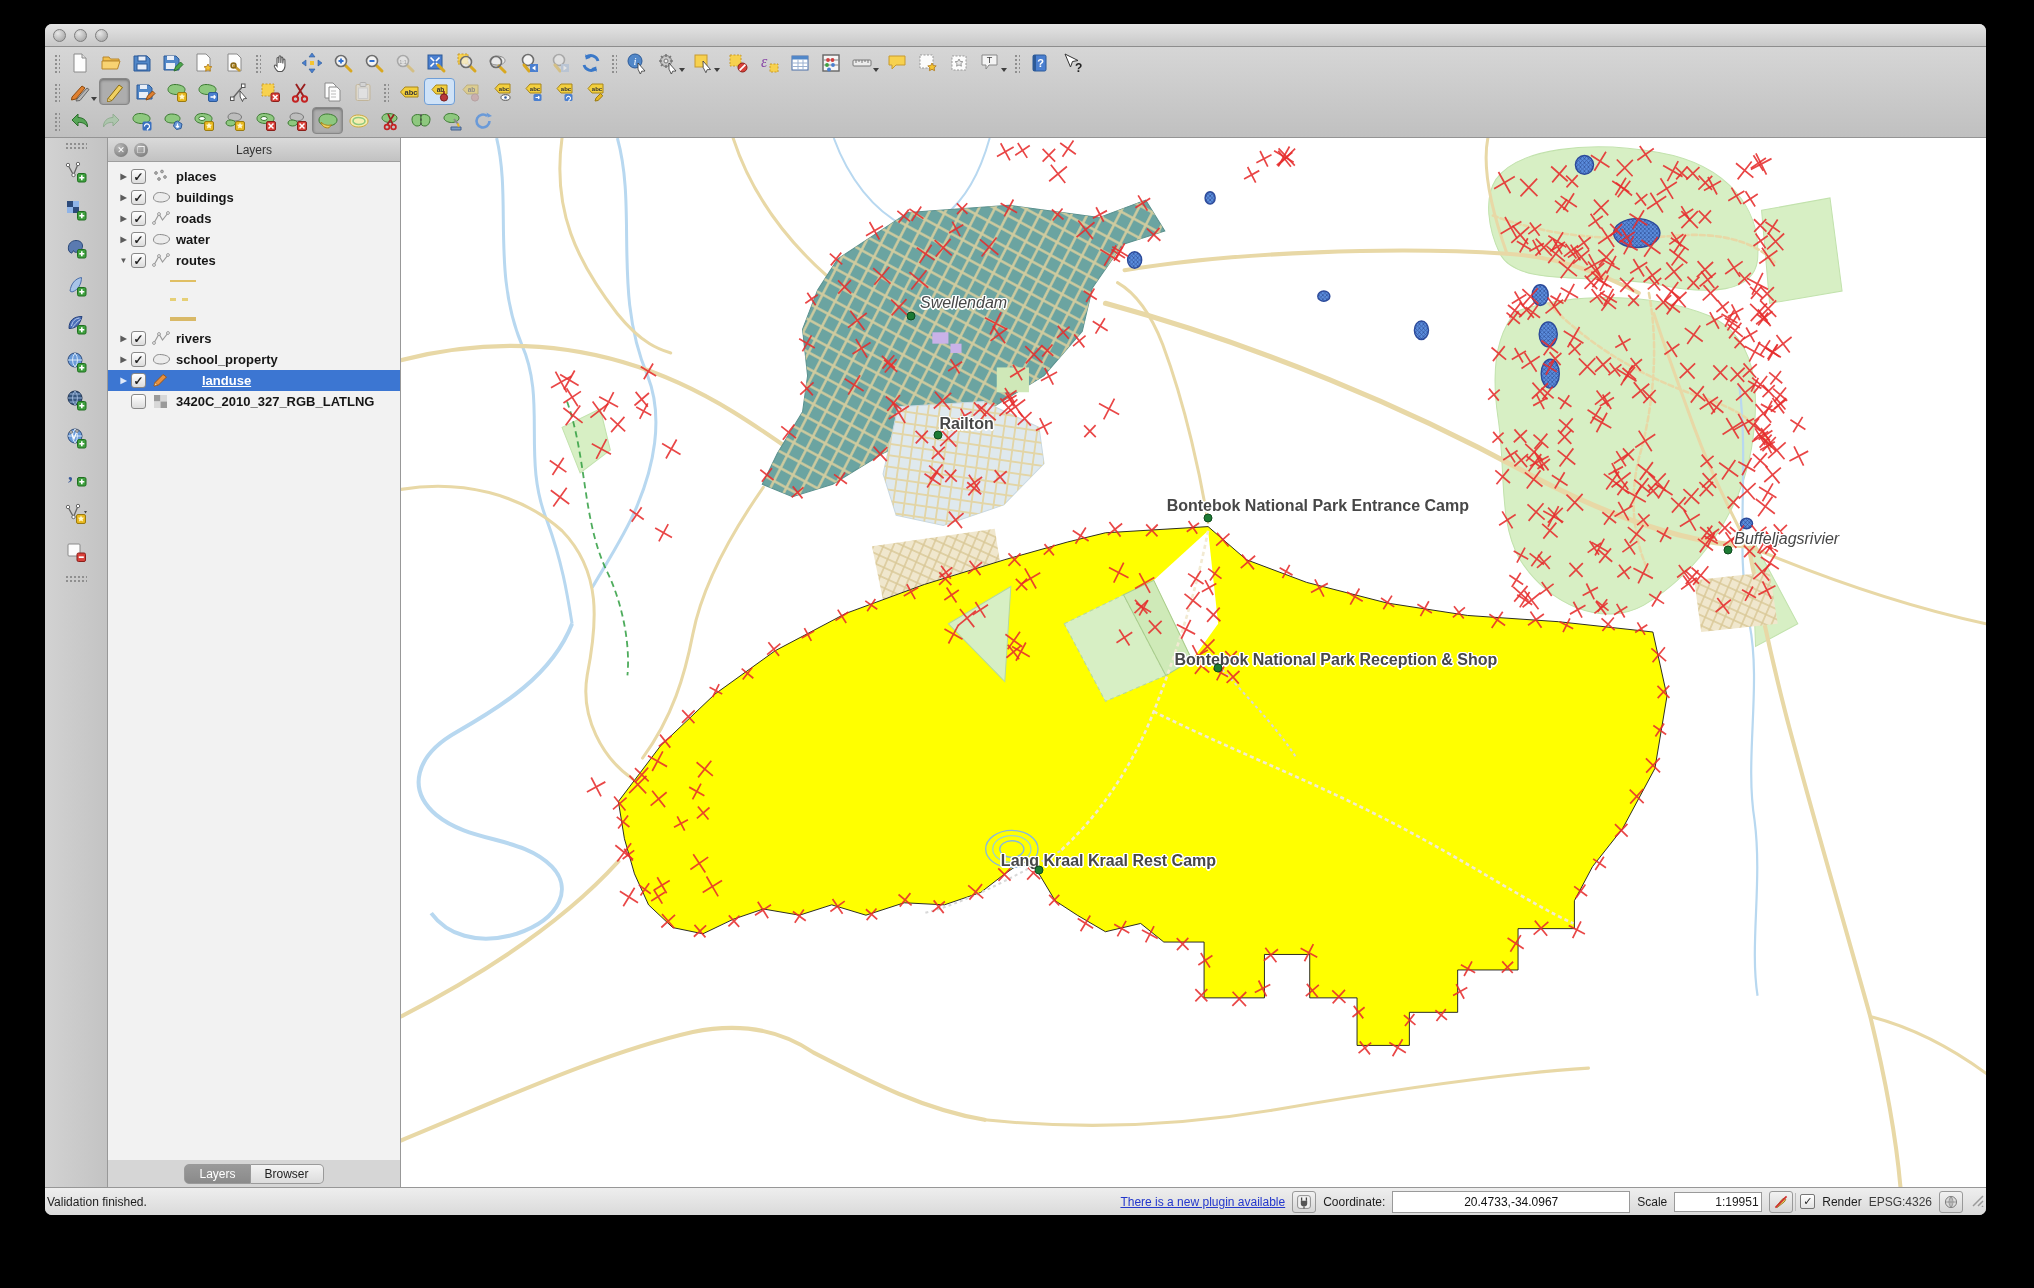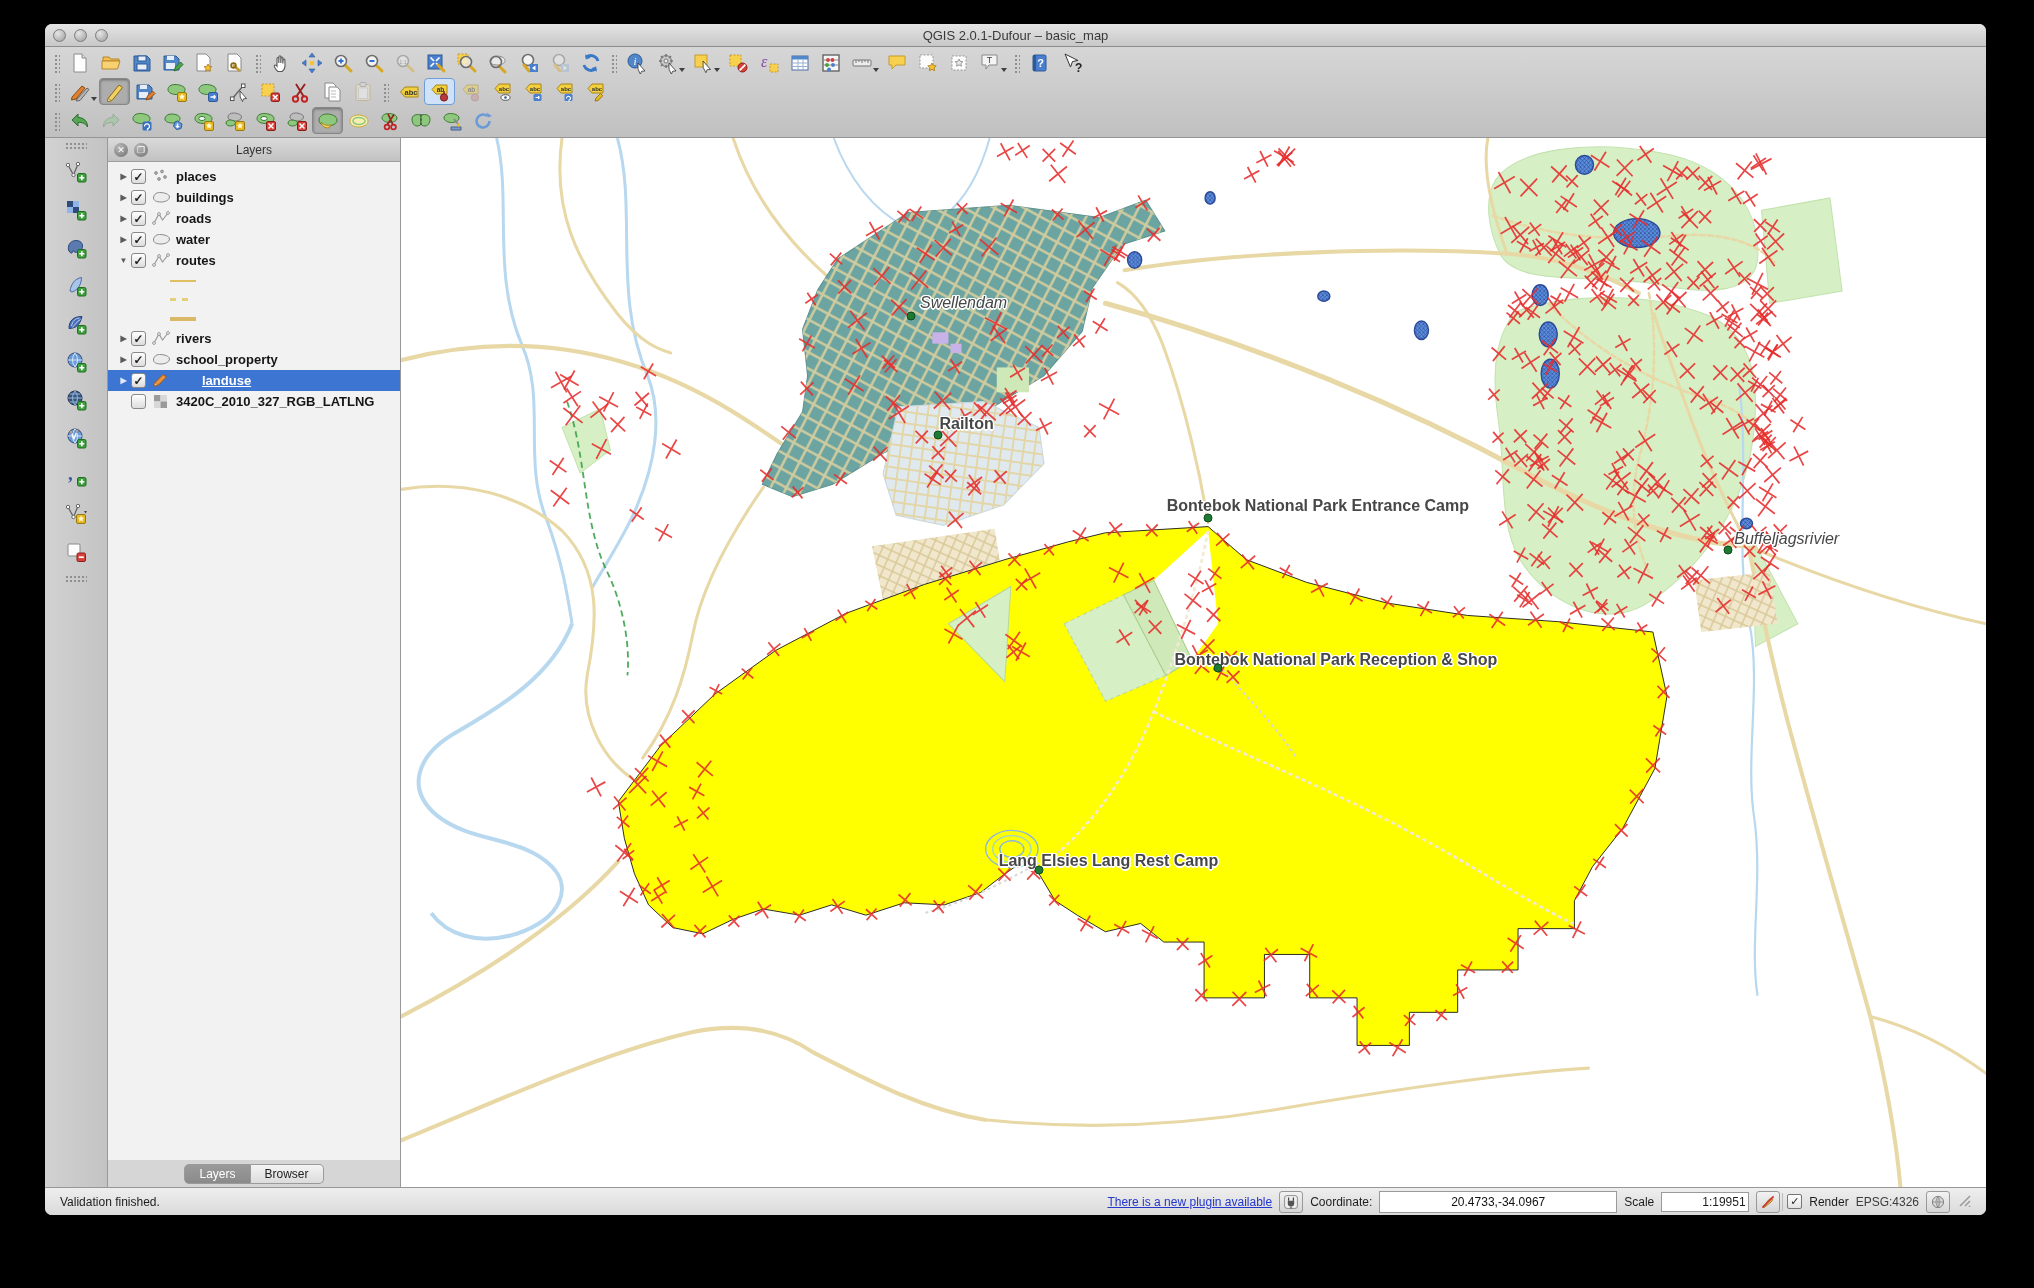--- a/index.html
+++ b/index.html
@@ -51,42 +51,41 @@
   
   .mapwrap{flex:1;position:relative;background:#14b8a6;min-width:0;}
   .mapwrap svg{position:absolute;inset:0;width:100%;height:100%;}
   #label-layer{position:absolute;inset:0;pointer-events:none;}
   .maplabel{position:absolute;transform:translate(-50%,-50%);white-space:nowrap;color:#474747;
     text-shadow:-1px -1px 0 #fff,1px -1px 0 #fff,-1px 1px 0 #fff,1px 1px 0 #fff,0 -1.5px 0 #fff,0 1.5px 0 #fff,-1.5px 0 0 #fff,1.5px 0 0 #fff;}
   .maplabel.town{font-style:italic;font-size:16px;font-weight:500;}
   .maplabel.poi{font-size:16px;font-weight:bold;}
   .mapdot{position:absolute;width:9px;height:9px;border-radius:50%;background:#1c7a33;border:1px solid #0f4a1d;transform:translate(-50%,-50%);box-sizing:border-box;}
   
-  .status{height:27px;background:linear-gradient(#eeeeee,#dadada);border-top:1px solid #979797;display:flex;align-items:center;font-size:12px;color:#1d1d1d;padding:0 15px;gap:7px;flex:0 0 auto;}
+  .status{height:27px;background:linear-gradient(#eeeeee,#dadada);border-top:1px solid #979797;display:flex;align-items:center;font-size:12px;color:#1d1d1d;padding:0 2px;gap:7px;flex:0 0 auto;}
   .spacer{flex:1;}
   .slink{color:#2337cc;}
   .sinput{width:232px;height:18px;border:1px solid #9a9a9a;background:#fff;text-align:center;font-size:12px;font-family:"Liberation Sans",sans-serif;color:#111;}
   .scombo{width:86px;height:18px;border:1px solid #9a9a9a;background:#fff;display:flex;align-items:center;font-size:12px;}
   .scombo span{flex:1;padding-left:4px;margin-left:36px;}
   .scombo .dd{width:13px;height:100%;border-left:1px solid #bbb;display:flex;align-items:center;justify-content:center;}
   .scb{width:13px;height:13px;border:1px solid #777;border-radius:2px;background:linear-gradient(#fff,#e2e2e2);font-size:11px;line-height:12px;text-align:center;color:#222;}
   .sqbtn{width:22px;height:20px;border:1px solid #999;border-radius:3px;background:linear-gradient(#f2f2f2,#d6d6d6);display:flex;align-items:center;justify-content:center;}
   .epsg{color:#3c3c3c;}
 </style>
 </head>
 <body>
 
 <div class="screen">
 <div class="window">
 
   <div class="titlebar">
     <div class="tl"></div>
     <div class="tl"></div>
     <div class="tl"></div>
-    <div class="title">QGIS 2.0.1-Dufour – basic_map</div>
   </div>
 
   <div class="toolbars">
 
     <div class="trow">
       <div class="grip"></div>
       <div class="tbtn">
             <svg viewBox="0 0 22 22">
               <path d="M5 2h8l4 4v14H5z" fill="#fdfdfd" stroke="#8a8a8a"></path>
               <path d="M13 2v4h4" fill="#e0e0e0" stroke="#8a8a8a"></path>
@@ -1369,21 +1368,21 @@
           </svg>
       <div id="label-layer">
             <div class="maplabel town" style="left: 35.4921%; top: 15.7635%;">Swellendam</div>
             <div class="mapdot" style="left: 32.1905%; top: 16.9458%;"></div>
             <div class="maplabel poi" style="left: 35.6825%; top: 27.2906%;">Railton</div>
             <div class="mapdot" style="left: 33.9048%; top: 28.2759%;"></div>
             <div class="maplabel poi" style="left: 57.8413%; top: 35.0739%;">Bontebok National Park Entrance Camp</div>
             <div class="mapdot" style="left: 50.9206%; top: 36.2562%;"></div>
             <div class="maplabel poi" style="left: 58.9841%; top: 49.7537%;">Bontebok National Park Reception &amp; Shop</div>
             <div class="mapdot" style="left: 51.5556%; top: 50.5419%;"></div>
-            <div class="maplabel poi" style="left: 44.6349%; top: 68.9655%;">Lang Elsies Lang Rest Camp</div>
+            <div class="maplabel poi" style="left: 44.6349%; top: 68.9655%;">Lang Kraal Kraal Rest Camp</div>
             <div class="mapdot" style="left: 40.254%; top: 69.7537%;"></div>
             <div class="maplabel town" style="left: 87.4286%; top: 38.2266%;">Buffeljagsrivier</div>
             <div class="mapdot" style="left: 83.746%; top: 39.3103%;"></div>
           </div>
     </div>
   </div>
 
   <div class="status">
     <span>Validation finished.</span>
     <span class="spacer"></span>

